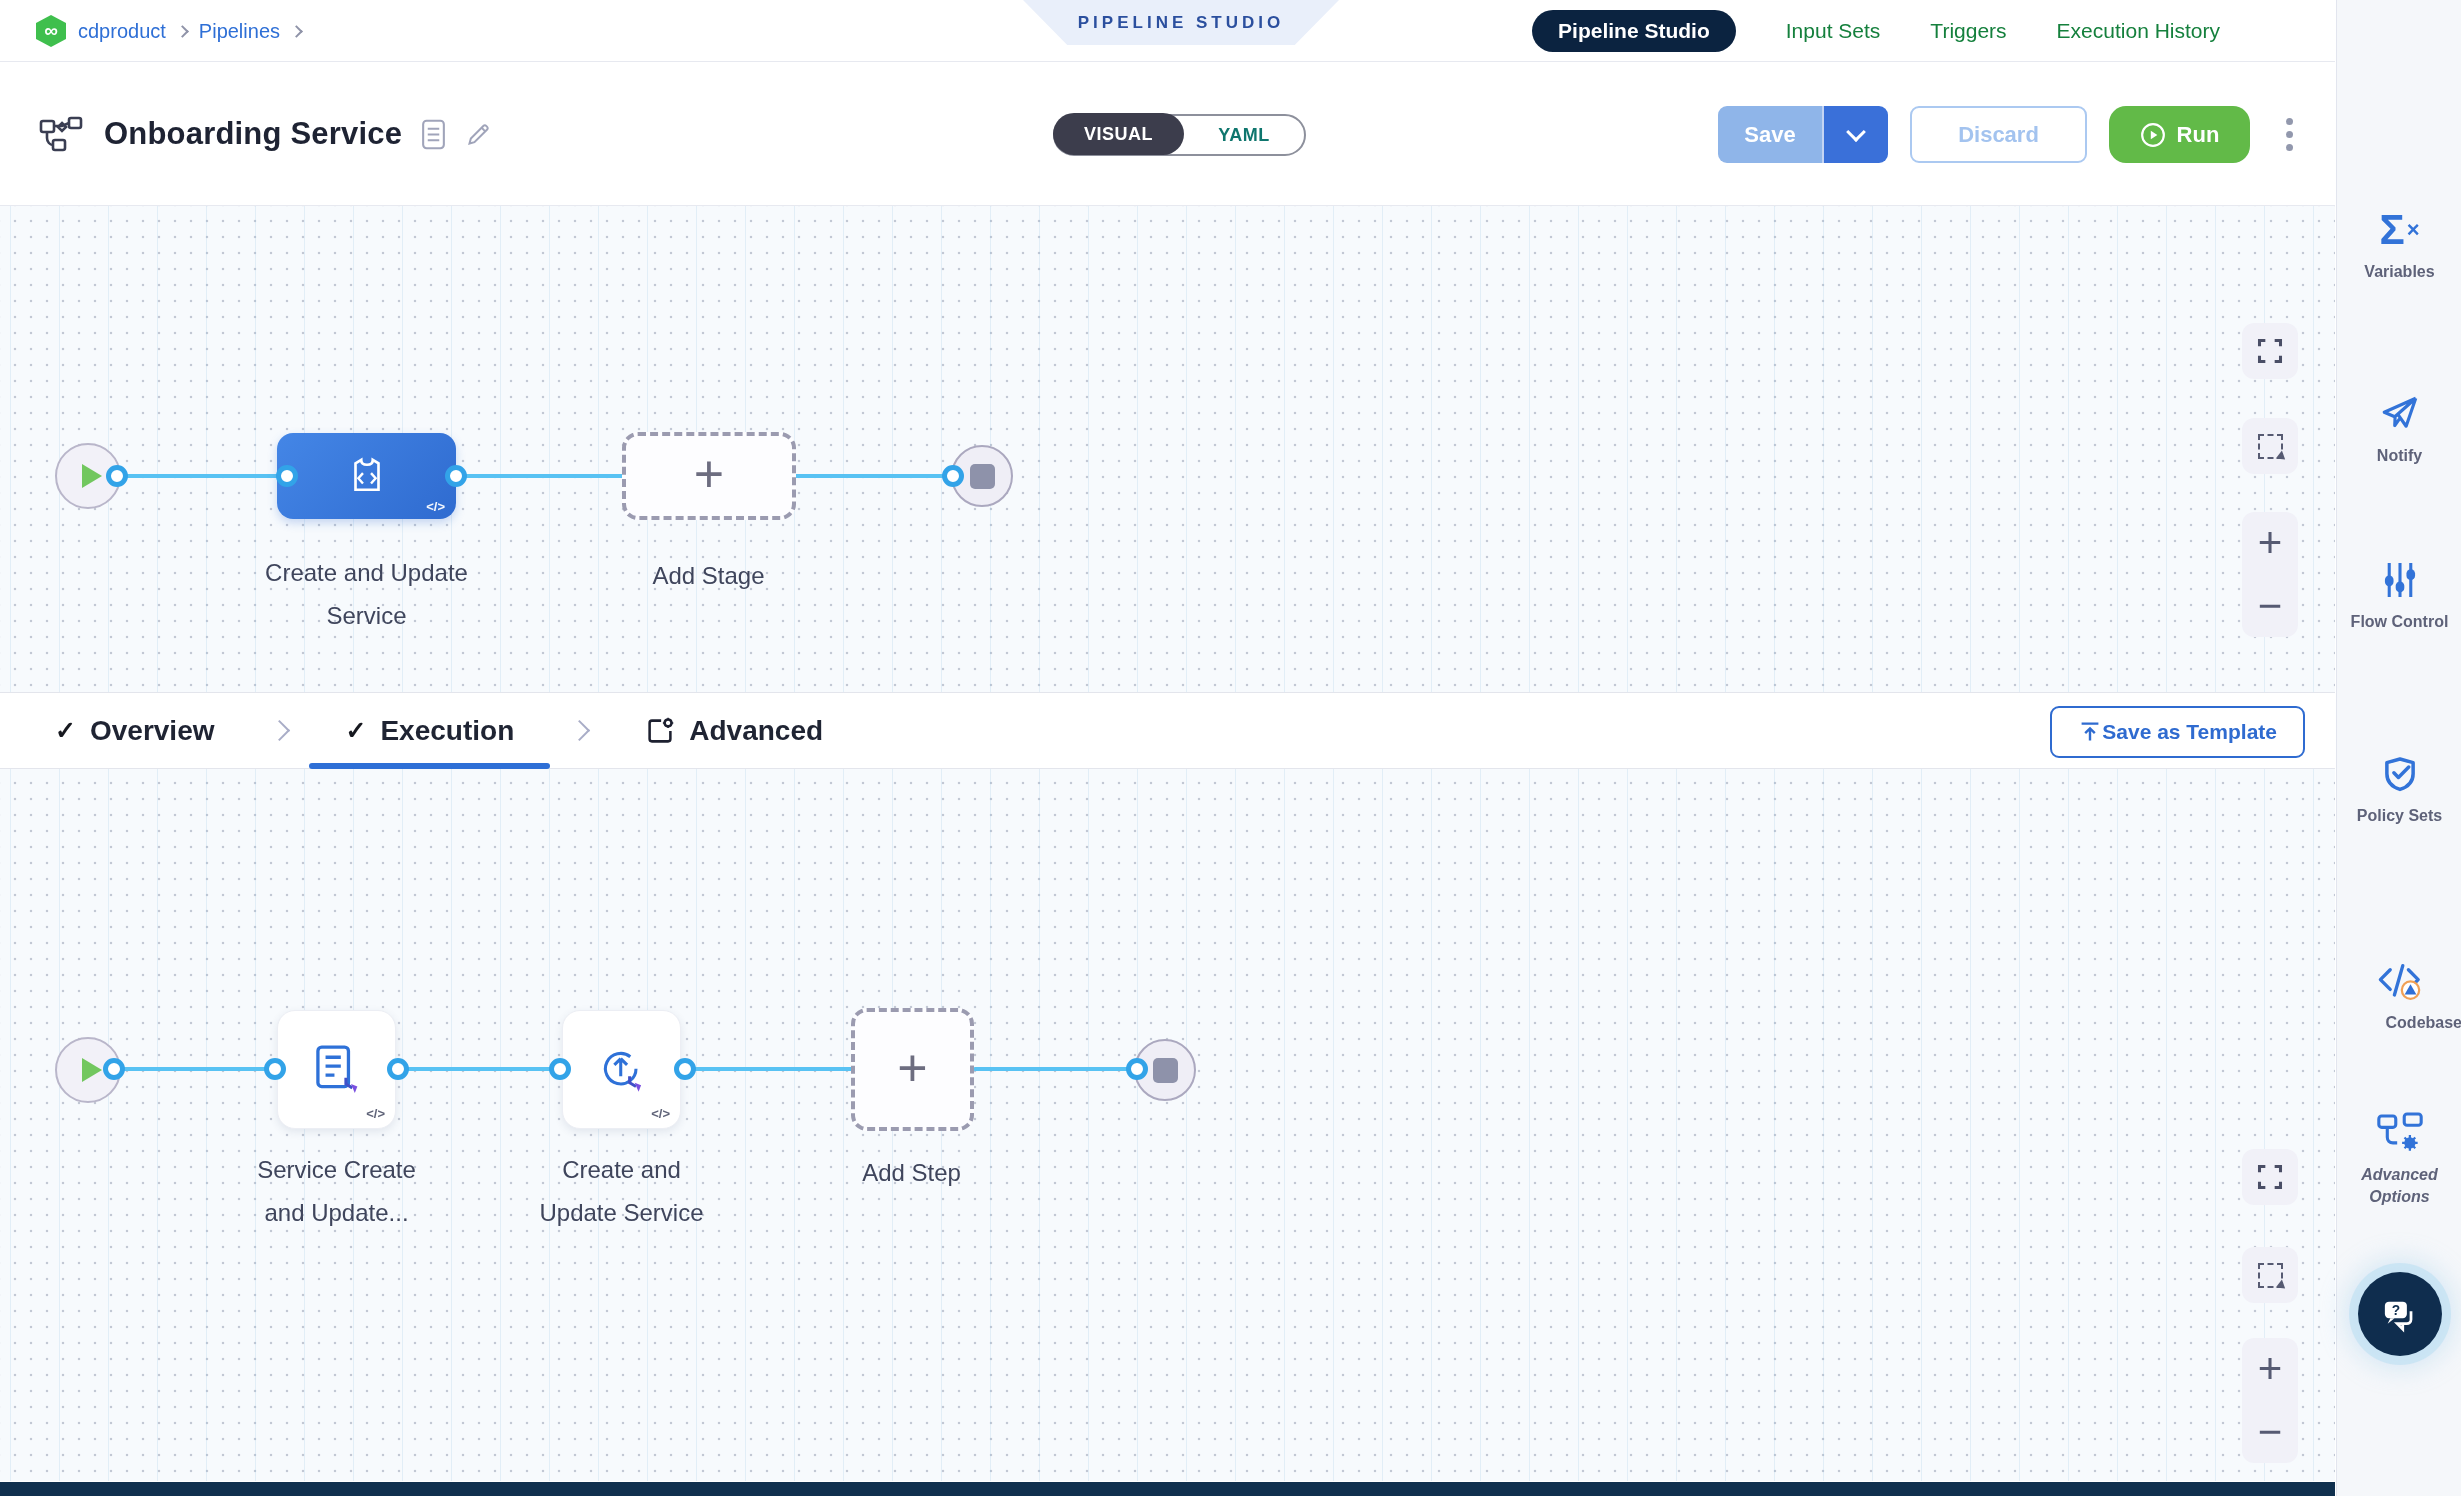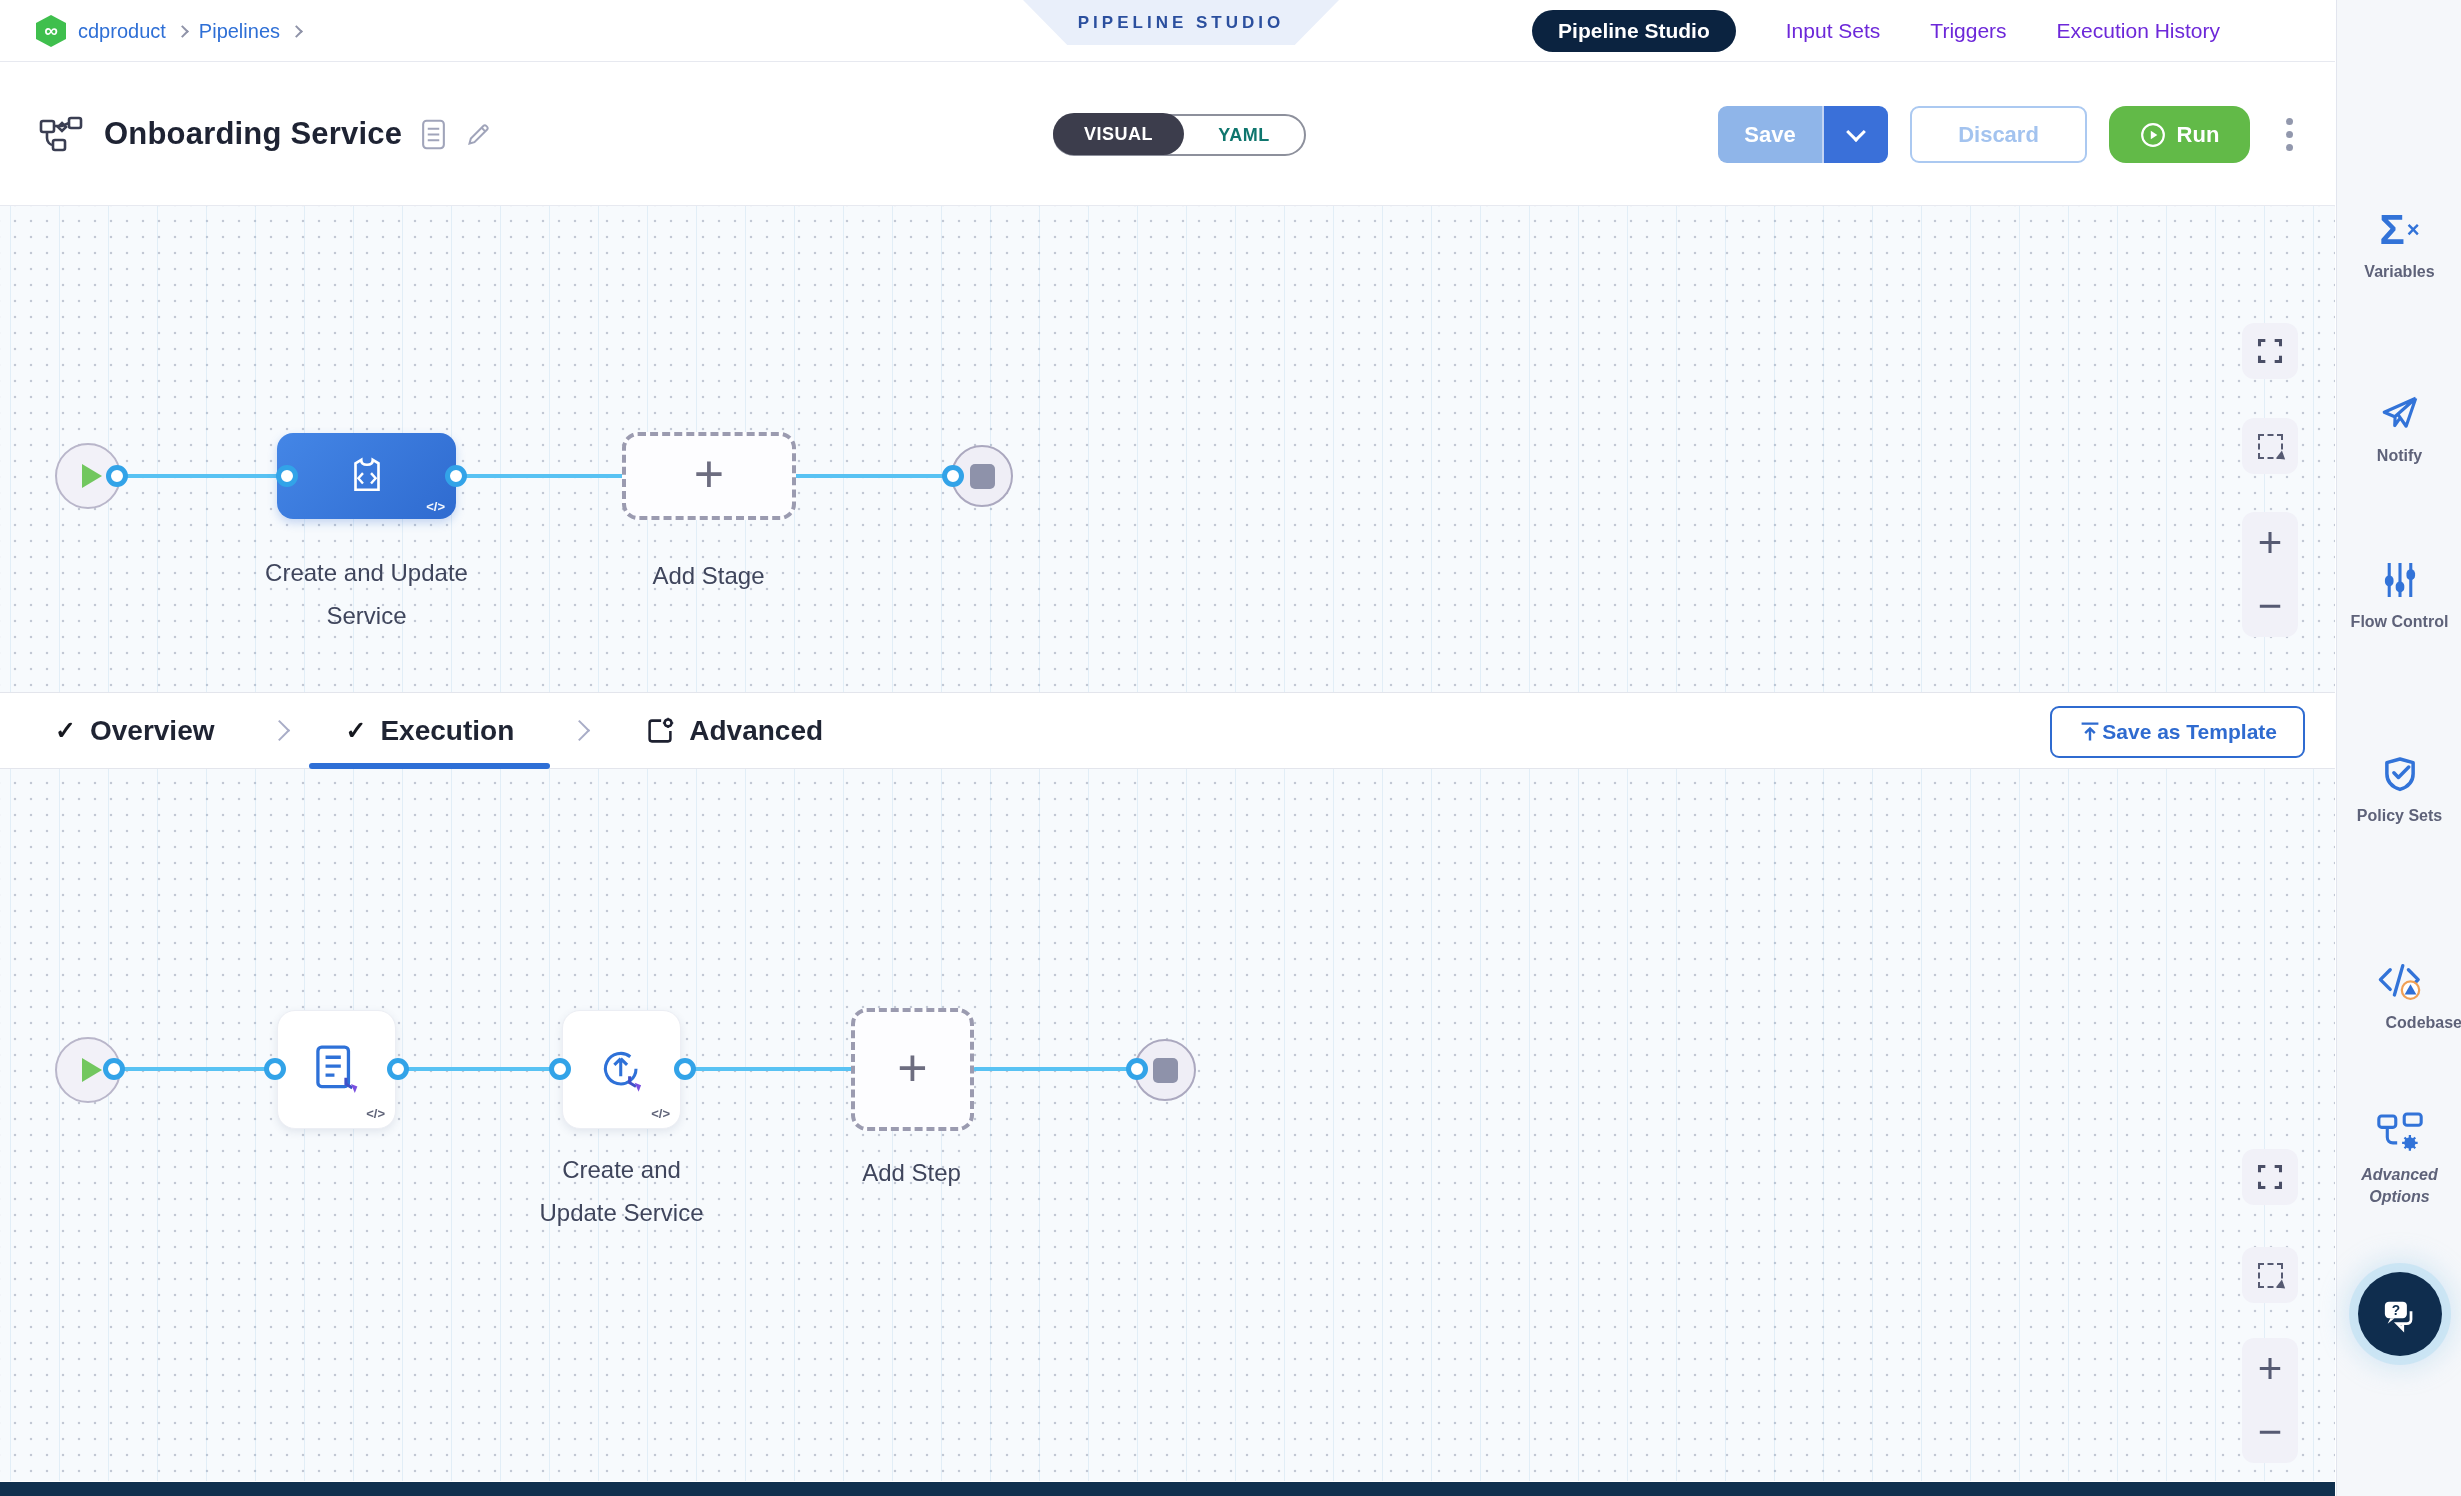--- a/index.html
+++ b/index.html
@@ -26,21 +26,21 @@
   .breadcrumb { position:absolute; left:36px; top:0; height:62px; display:flex; align-items:center; gap:12px; font-size:20px; }
   .bc-logo { width:30px; height:32px; background:#3fbf4d; clip-path:polygon(50% 0,100% 25%,100% 75%,50% 100%,0 75%,0 25%);
     display:flex; align-items:center; justify-content:center; color:#fff; font-size:19px; font-weight:700; }
   .bc-link { color:#2e6fd6; text-decoration:none; cursor:pointer; }
   .bc-chev { width:9px; height:9px; border-top:2px solid #8f93a8; border-right:2px solid #8f93a8; transform:rotate(45deg); margin-top:1px; }
   .banner { position:absolute; left:1023px; top:0; width:316px; height:45px; background:#e9effa;
     clip-path:polygon(0 0,100% 0,86% 100%,14% 100%); display:flex; align-items:center; justify-content:center; }
   .banner-text { font-size:17px; font-weight:700; letter-spacing:4px; color:#2b4f9e; }
   .topnav { position:absolute; right:115px; top:0; height:62px; display:flex; align-items:center; gap:50px; }
   .nav-pill { background:#0b2340; color:#fff; font-size:21px; font-weight:700; padding:9px 26px; border-radius:22px; cursor:pointer; }
-  .nav-link { color:#6d28d9; font-size:21px; font-weight:500; cursor:pointer; }
+  .nav-link { color:#15803d; font-size:21px; font-weight:500; cursor:pointer; }
 
   
   .toolbar { position:absolute; left:0; top:62px; width:100%; height:144px; background:#fff; border-bottom:1px solid #e7e9f0; z-index:30; }
   .title-group { position:absolute; left:38px; top:0; height:144px; display:flex; align-items:center; gap:20px; }
   .page-title { font-size:31px; font-weight:700; color:#1e2333; letter-spacing:0.2px; }
   .icon-btn { display:flex; align-items:center; cursor:pointer; }
   .mode-toggle { position:absolute; left:1053px; top:52px; width:253px; height:42px; border:2px solid #8d909c; border-radius:22px;
     background:#fff; display:flex; align-items:center; }
   .mode-visual { width:131px; height:42px; margin:-2px 0 0 -2px; background:#3c3d4c; border-radius:22px; color:#fff;
     display:flex; align-items:center; justify-content:center; font-size:18px; font-weight:700; letter-spacing:0.5px; cursor:pointer; }
@@ -301,20 +301,21 @@
 
       <div class="add-box" style="left:851px; top:240px; width:123px; height:123px;">
         <span class="add-plus">+</span>
       </div>
 
       <div class="dot" style="left:1137px; top:301px;"></div>
       <div class="node-end" style="left:1134px; top:271px;">
         <span class="stop-sq"></span>
       </div>
 
+      <div class="flow-label" style="left:242px; top:380px; width:189px;">Service Create and Update...</div>
       <div class="flow-label" style="left:527px; top:380px; width:189px;">Create and Update Service</div>
       <div class="flow-label" style="left:812px; top:383px; width:199px;">Add Step</div>
 
       <div class="cv-btn" style="top:381px;">
         <svg width="28" height="28" viewBox="0 0 24 24" fill="none" stroke="#4a4e66" stroke-width="2.6">
           <path d="M3 8V3h5M16 3h5v5M21 16v5h-5M8 21H3v-5"></path>
         </svg>
       </div>
       <div class="cv-btn" style="top:479px;">
         <span class="marquee-inner"></span>

